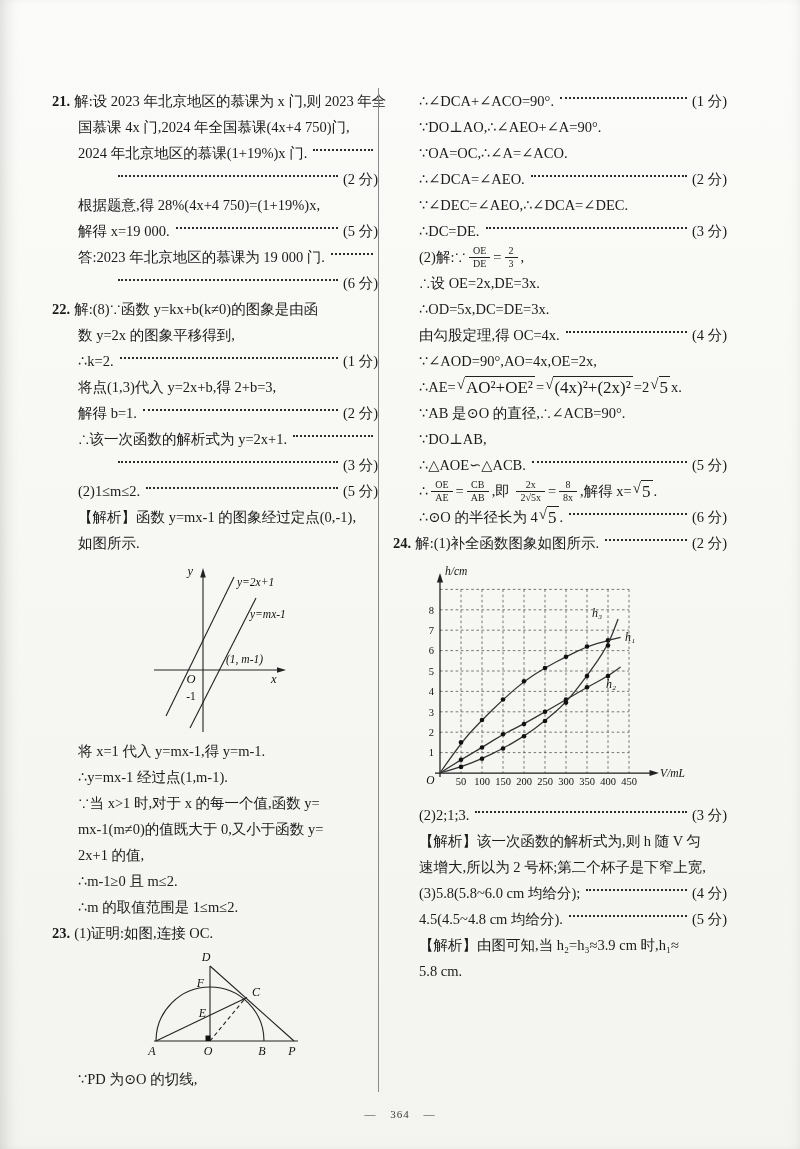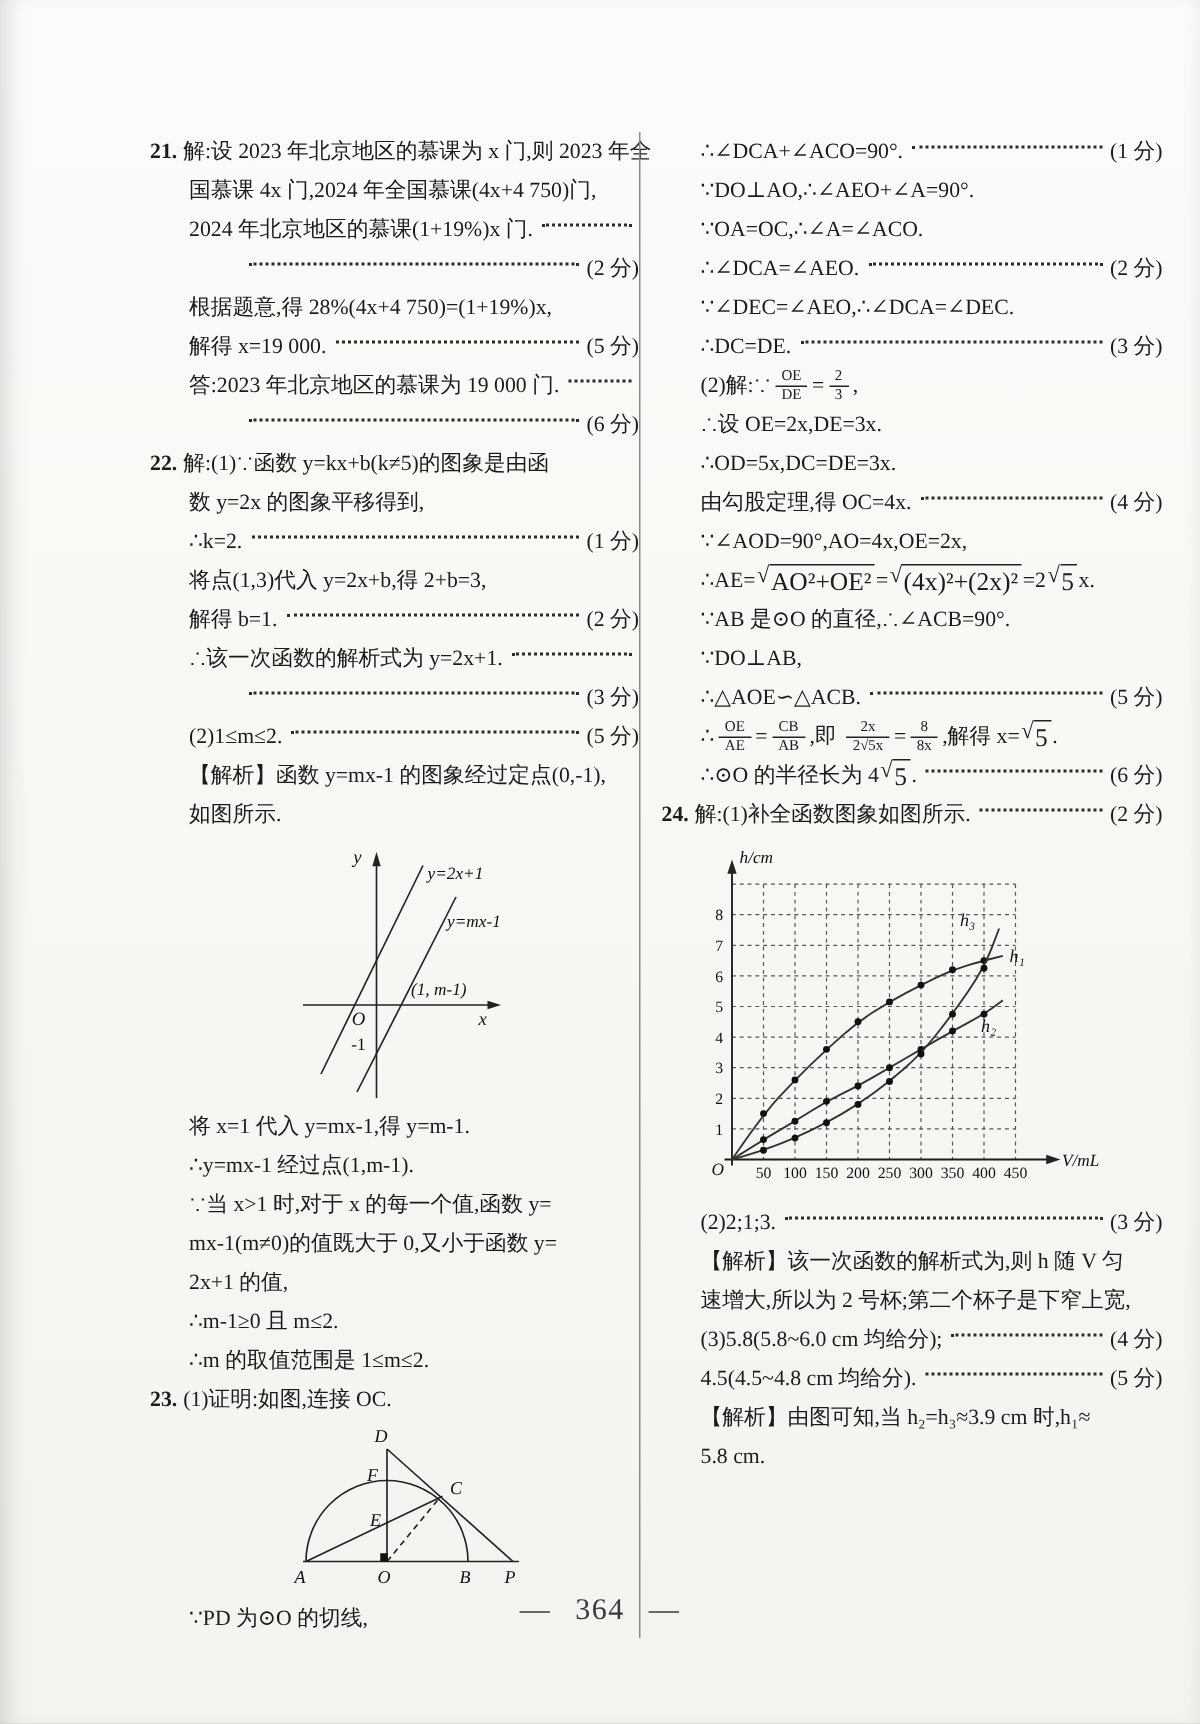--- a/index.html
+++ b/index.html
@@ -13,21 +13,21 @@
     color:#1b1b1b;
     overflow:hidden;
   }
   .content{
     display:flex;
     align-items:stretch;
     padding:88px 0 0 52px;
     min-height:975px;
   }
   .col{box-sizing:border-box;}
-  .col-left{width:326px;margin-left:48px;}
+  .col-left{width:326px;}
   .divider{width:1px;background:#8a8a8a;margin-right:0;}
   .col-right{width:348px;padding-left:14px;}
   .line{
     display:flex;align-items:center;
     min-height:26px;
     padding-left:26px;
     font-size:14.5px;
     line-height:1.25;
   }
   .line.ind{padding-left:60px;}
@@ -56,22 +56,22 @@
   svg text{font-family:"Liberation Serif","DejaVu Serif",serif;fill:#111;}
   text.it{font-style:italic;}
   .grid{stroke:#555;stroke-width:0.8;stroke-dasharray:2.6 2.6;}
   .axis{stroke:#1d1d1d;stroke-width:1.25;}
   .curve{stroke:#333;stroke-width:1.25;fill:none;}
   .dot{fill:#111;stroke:none;}
   .tick{font-size:10.5px;}
   .axlab{font-size:11.5px;}
   .slabel{font-style:italic;font-size:12px;}
   .footer{
-    position:absolute;left:0;top:1062px;width:100%;
-    text-align:center;font-size:20px;color:#3a3a3a;
+    position:absolute;left:0;top:1108px;width:100%;
+    text-align:center;font-size:11px;color:#3a3a3a;
     letter-spacing:1px;word-spacing:10px;
   }
 </style>
 </head>
 <body>
 
 <div class="page">
   <div class="content">
 
     <div class="col col-left">
@@ -102,21 +102,21 @@
           <div class="line">
             <span class="txt">答:2023 年北京地区的慕课为 19 000 门.</span>
             <span class="leader"></span>
           </div>
           <div class="line ind">
             <span class="leader"></span>
             <span class="score">(6 分)</span>
           </div>
           <div class="line">
             <span class="pnum">22.</span>
-            <span class="txt">解:(1)∵函数 y=kx+b(k≠5)的图象是由函</span>
+            <span class="txt">解:(8)∵函数 y=kx+b(k≠0)的图象是由函</span>
           </div>
           <div class="line">
             <span class="txt">数 y=2x 的图象平移得到,</span>
           </div>
           <div class="line">
             <span class="txt">∴k=2.</span>
             <span class="leader"></span>
             <span class="score">(1 分)</span>
           </div>
           <div class="line">

